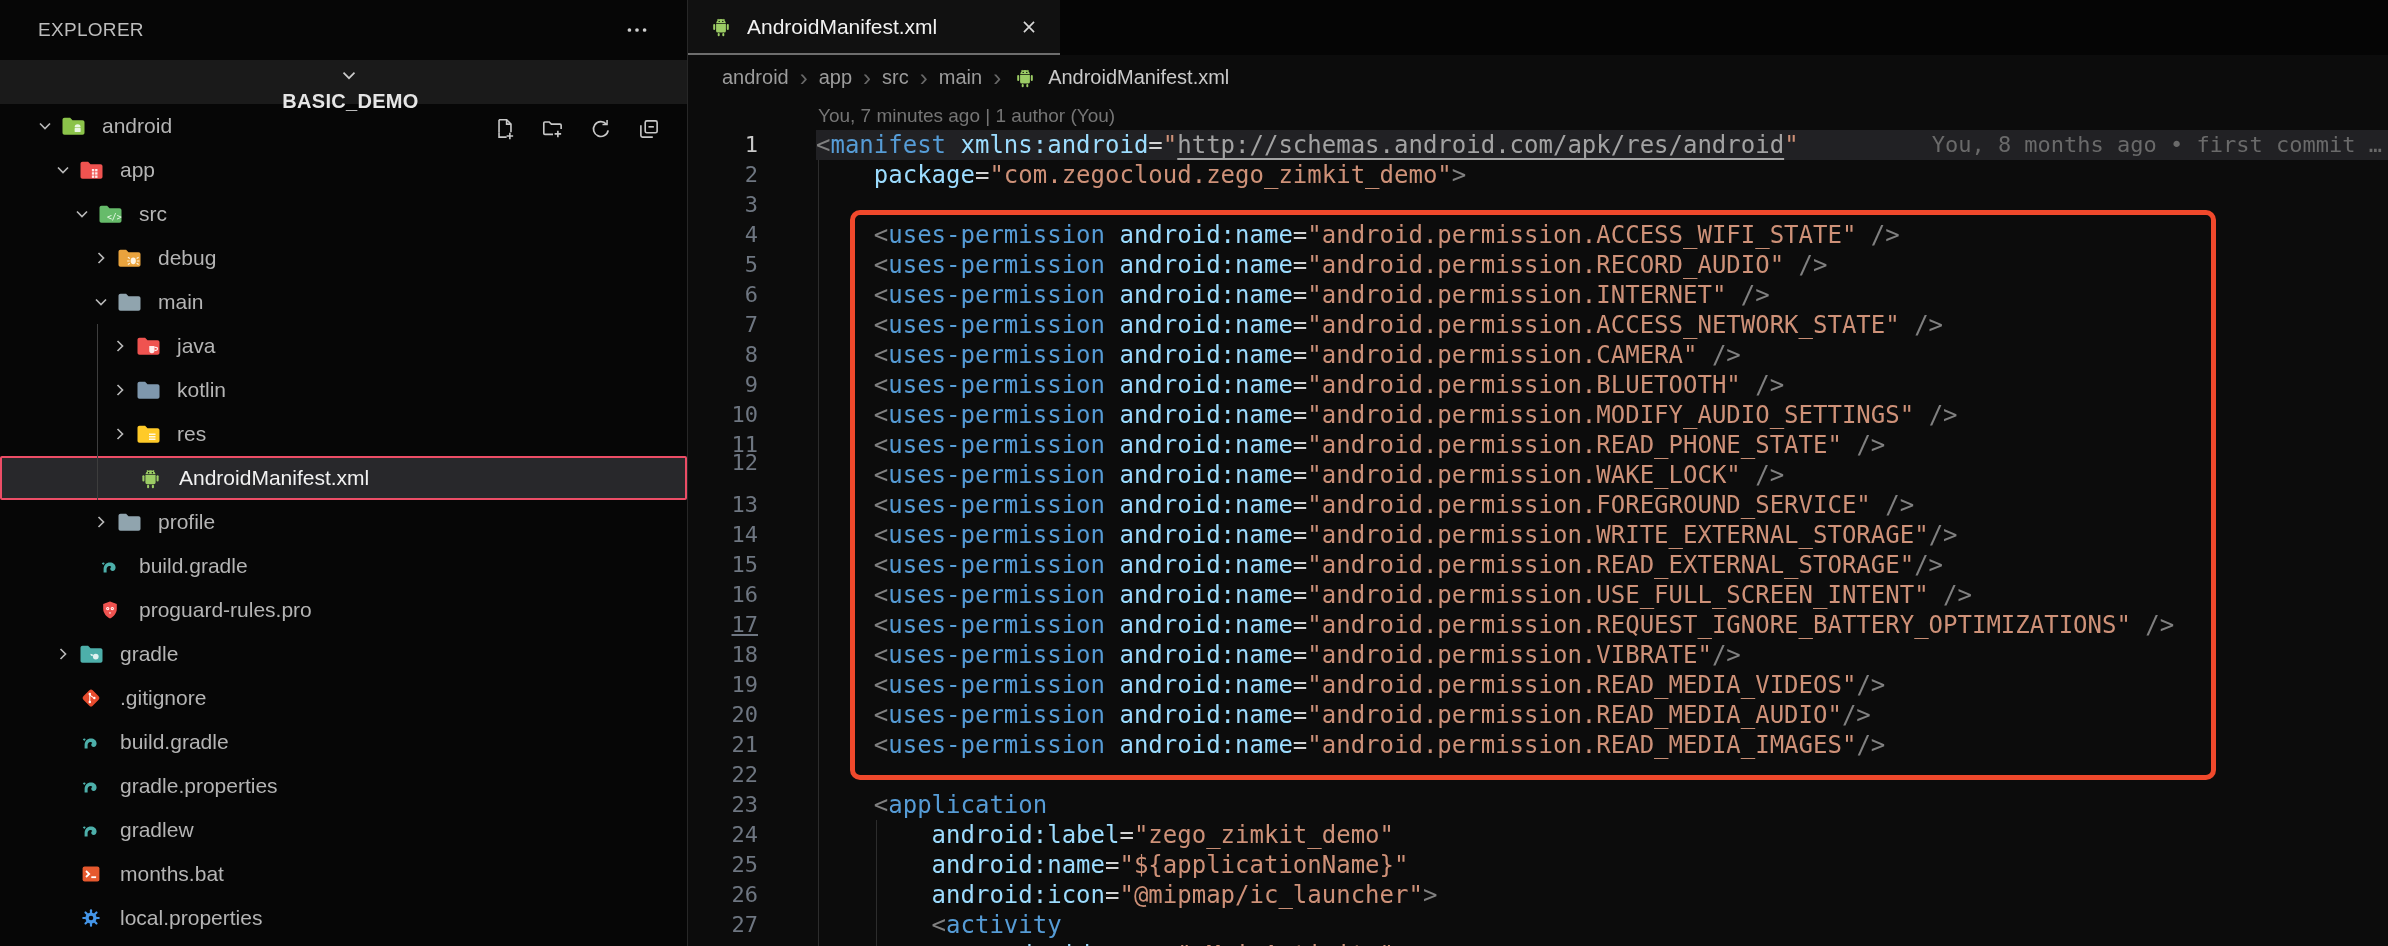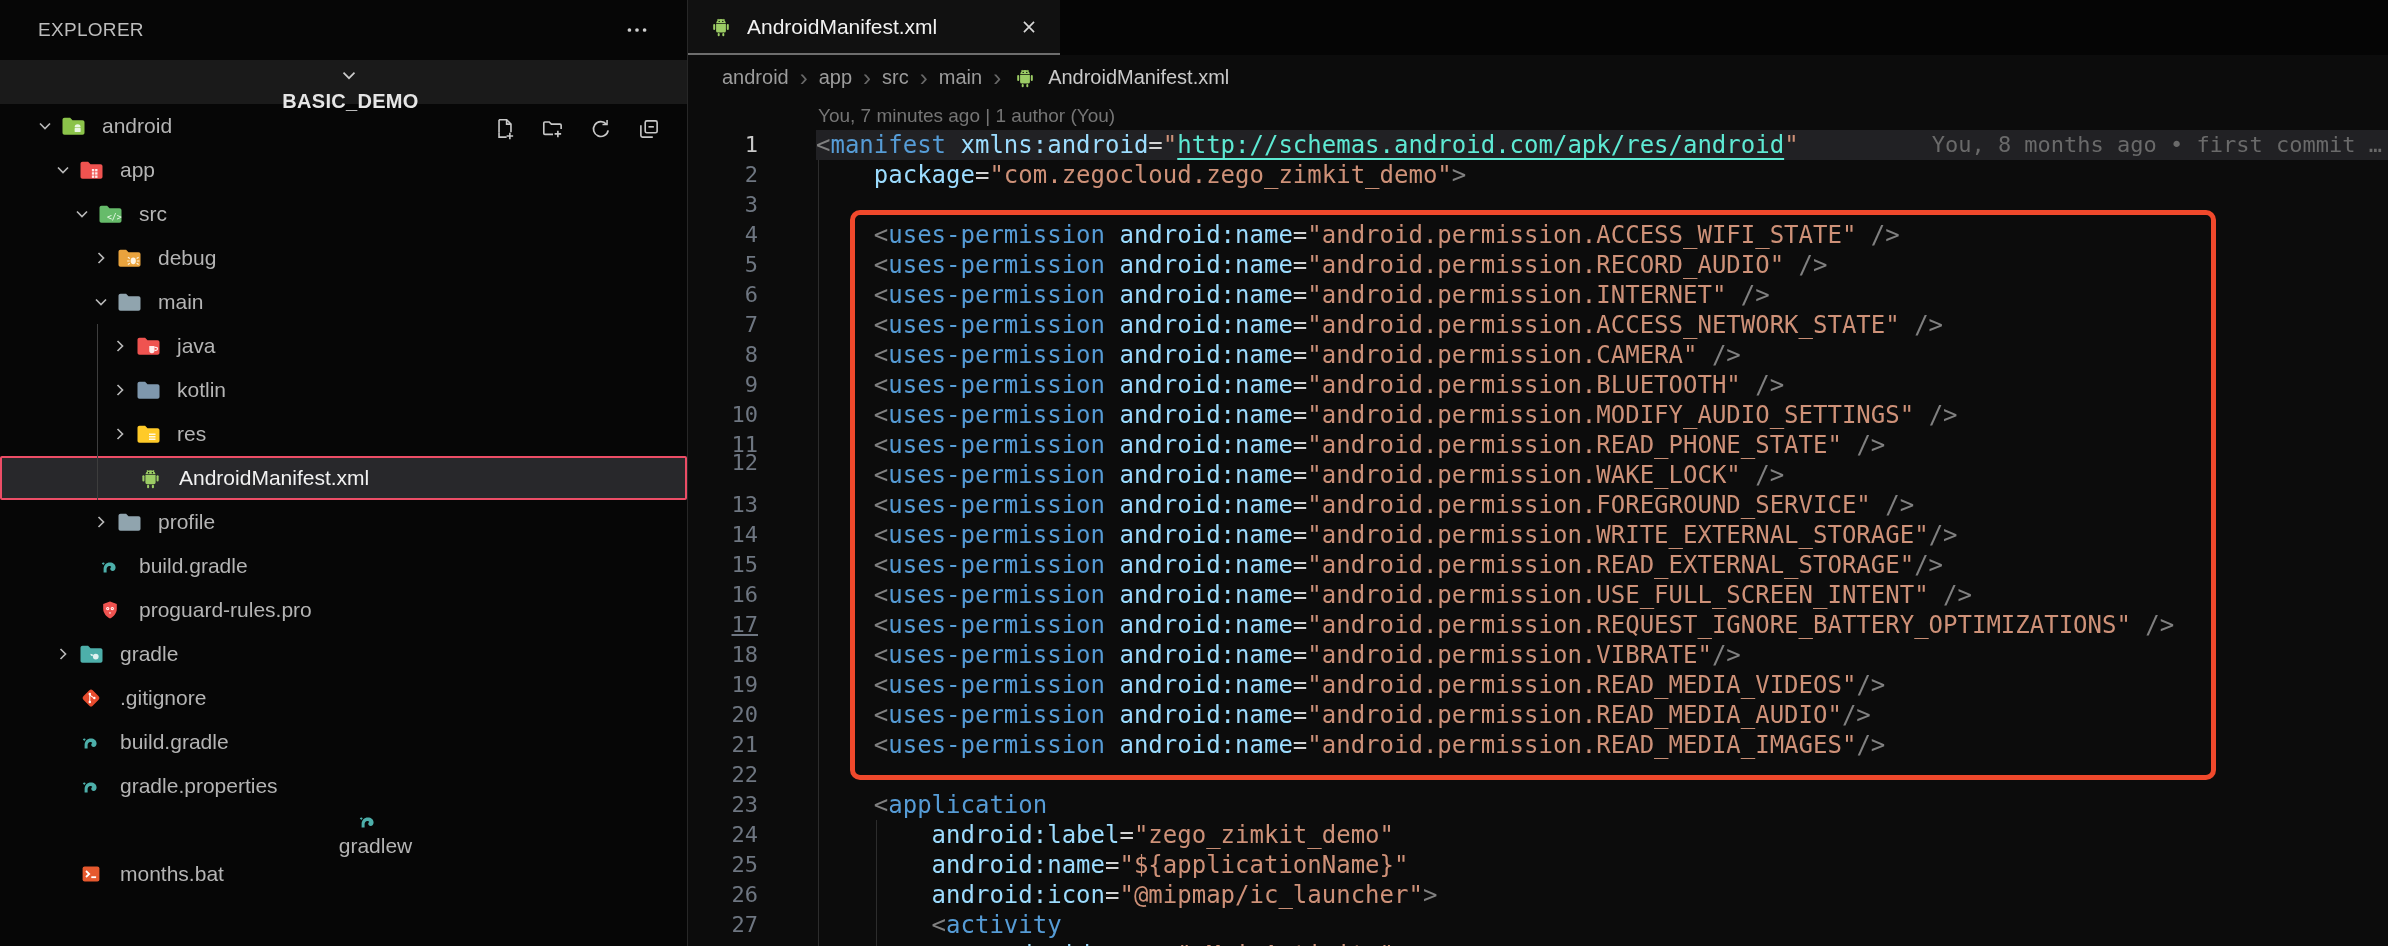--- a/index.html
+++ b/index.html
@@ -50,21 +50,21 @@
        font-family:"DejaVu Sans Mono",monospace;font-size:22px;color:#6e7681;}
   .gutter-num.cur{color:#c8c8c8;}
   .code-line{position:absolute;left:128px;right:0;height:30px;line-height:30px;
        font-family:"DejaVu Sans Mono",monospace;font-size:24px;white-space:pre;color:#d4d4d4;}
   .code-line.current{background:#212124;}
   .blame-inline{position:absolute;right:6px;top:0;height:30px;line-height:30px;
        font-family:"DejaVu Sans Mono",monospace;font-size:22px;color:#6a6a6a;}
 
   .tk-p{color:#808080;} .tk-t{color:#569cd6;} .tk-a{color:#9cdcfe;}
   .tk-e{color:#d4d4d4;} .tk-s{color:#ce9178;}
-  .tk-sl{color:#5eead4;text-decoration:underline;text-underline-offset:5px;}
+  .tk-sl{color:#a3a3a3;text-decoration:underline;text-underline-offset:5px;}
 
   .indent-guide{position:absolute;width:1px;background:#2d2d2d;}
 
   .annotation-box{position:absolute;left:162px;top:210px;width:1366px;height:570px;
        border:5px solid #f0492c;border-radius:10px;box-sizing:border-box;pointer-events:none;}
 </style>
 </head>
 <body>
 
 <div id="app">
@@ -351,40 +351,58 @@
         <div class="tree-row" style="padding-left: 48px;">
           <span class="chev-spacer"></span>
           <span class="ticon">
             <svg width="24" height="24" viewBox="0 0 24 24">
               <path d="M5.6 18.5v-3.3c0-4 2.7-6.6 6.3-6.6 3.2 0 5.7 2.1 5.7 4.9 0 1.9-1.2 3.4-3 3.4-1.4 0-2.4-.9-2.4-2.1 0-.8.4-1.4 1.1-1.7-.3-.7-1-1.1-1.9-1.1-1.7 0-2.8 1.3-2.8 3.3v3.2z" fill="#4dafaa"></path>
               <path d="M6.8 9.2C5.9 8.3 4.6 8.4 3.8 9.4l1.6 1.5c.4-.6.9-1.2 1.4-1.7z" fill="#4dafaa"></path>
             </svg>
           </span>
           <span class="tree-label">gradle.properties</span>
         </div>
-        <div class="tree-row" style="padding-left: 48px; flex-direction: column;">
+        <div class="tree-row" style="padding-left: 48px;">
           <span class="chev-spacer"></span>
           <span class="ticon">
             <svg width="24" height="24" viewBox="0 0 24 24">
               <path d="M5.6 18.5v-3.3c0-4 2.7-6.6 6.3-6.6 3.2 0 5.7 2.1 5.7 4.9 0 1.9-1.2 3.4-3 3.4-1.4 0-2.4-.9-2.4-2.1 0-.8.4-1.4 1.1-1.7-.3-.7-1-1.1-1.9-1.1-1.7 0-2.8 1.3-2.8 3.3v3.2z" fill="#4dafaa"></path>
               <path d="M6.8 9.2C5.9 8.3 4.6 8.4 3.8 9.4l1.6 1.5c.4-.6.9-1.2 1.4-1.7z" fill="#4dafaa"></path>
             </svg>
           </span>
           <span class="tree-label">gradlew</span>
         </div>
         <div class="tree-row" style="padding-left: 48px;">
           <span class="chev-spacer"></span>
           <span class="ticon">
             <svg width="24" height="24" viewBox="0 0 24 24">
               <rect x="3.6" y="4.6" width="16.8" height="14.8" rx="2" fill="#e6592e"></rect>
               <path d="M7 9l3.2 3L7 15" fill="none" stroke="#fff" stroke-width="1.8"></path>
               <path d="M12.3 15.2h4.8" stroke="#fff" stroke-width="1.8"></path>
             </svg>
           </span>
           <span class="tree-label">months.bat</span>
+        </div>
+        <div class="tree-row" style="padding-left: 48px;">
+          <span class="chev-spacer"></span>
+          <span class="ticon">
+            <svg width="24" height="24" viewBox="0 0 24 24">
+              <rect x="10.9" y="3.2" width="2.2" height="4.2" rx="1" transform="rotate(0 12 12)" fill="#4596e8"></rect>
+              <rect x="10.9" y="3.2" width="2.2" height="4.2" rx="1" transform="rotate(45 12 12)" fill="#4596e8"></rect>
+              <rect x="10.9" y="3.2" width="2.2" height="4.2" rx="1" transform="rotate(90 12 12)" fill="#4596e8"></rect>
+              <rect x="10.9" y="3.2" width="2.2" height="4.2" rx="1" transform="rotate(135 12 12)" fill="#4596e8"></rect>
+              <rect x="10.9" y="3.2" width="2.2" height="4.2" rx="1" transform="rotate(180 12 12)" fill="#4596e8"></rect>
+              <rect x="10.9" y="3.2" width="2.2" height="4.2" rx="1" transform="rotate(225 12 12)" fill="#4596e8"></rect>
+              <rect x="10.9" y="3.2" width="2.2" height="4.2" rx="1" transform="rotate(270 12 12)" fill="#4596e8"></rect>
+              <rect x="10.9" y="3.2" width="2.2" height="4.2" rx="1" transform="rotate(315 12 12)" fill="#4596e8"></rect>
+              <circle cx="12" cy="12" r="5.6" fill="#4596e8"></circle>
+              <circle cx="12" cy="12" r="2.3" fill="#060606"></circle>
+            </svg>
+          </span>
+          <span class="tree-label">local.properties</span>
         </div>
       </div>
     <div class="tree-guide"></div>
   </div>
 
   <div class="editor">
     <div class="tabbar">
       <div class="tab">
         <span class="ticon" id="tab-icon">
             <svg width="24" height="24" viewBox="0 0 24 24">

